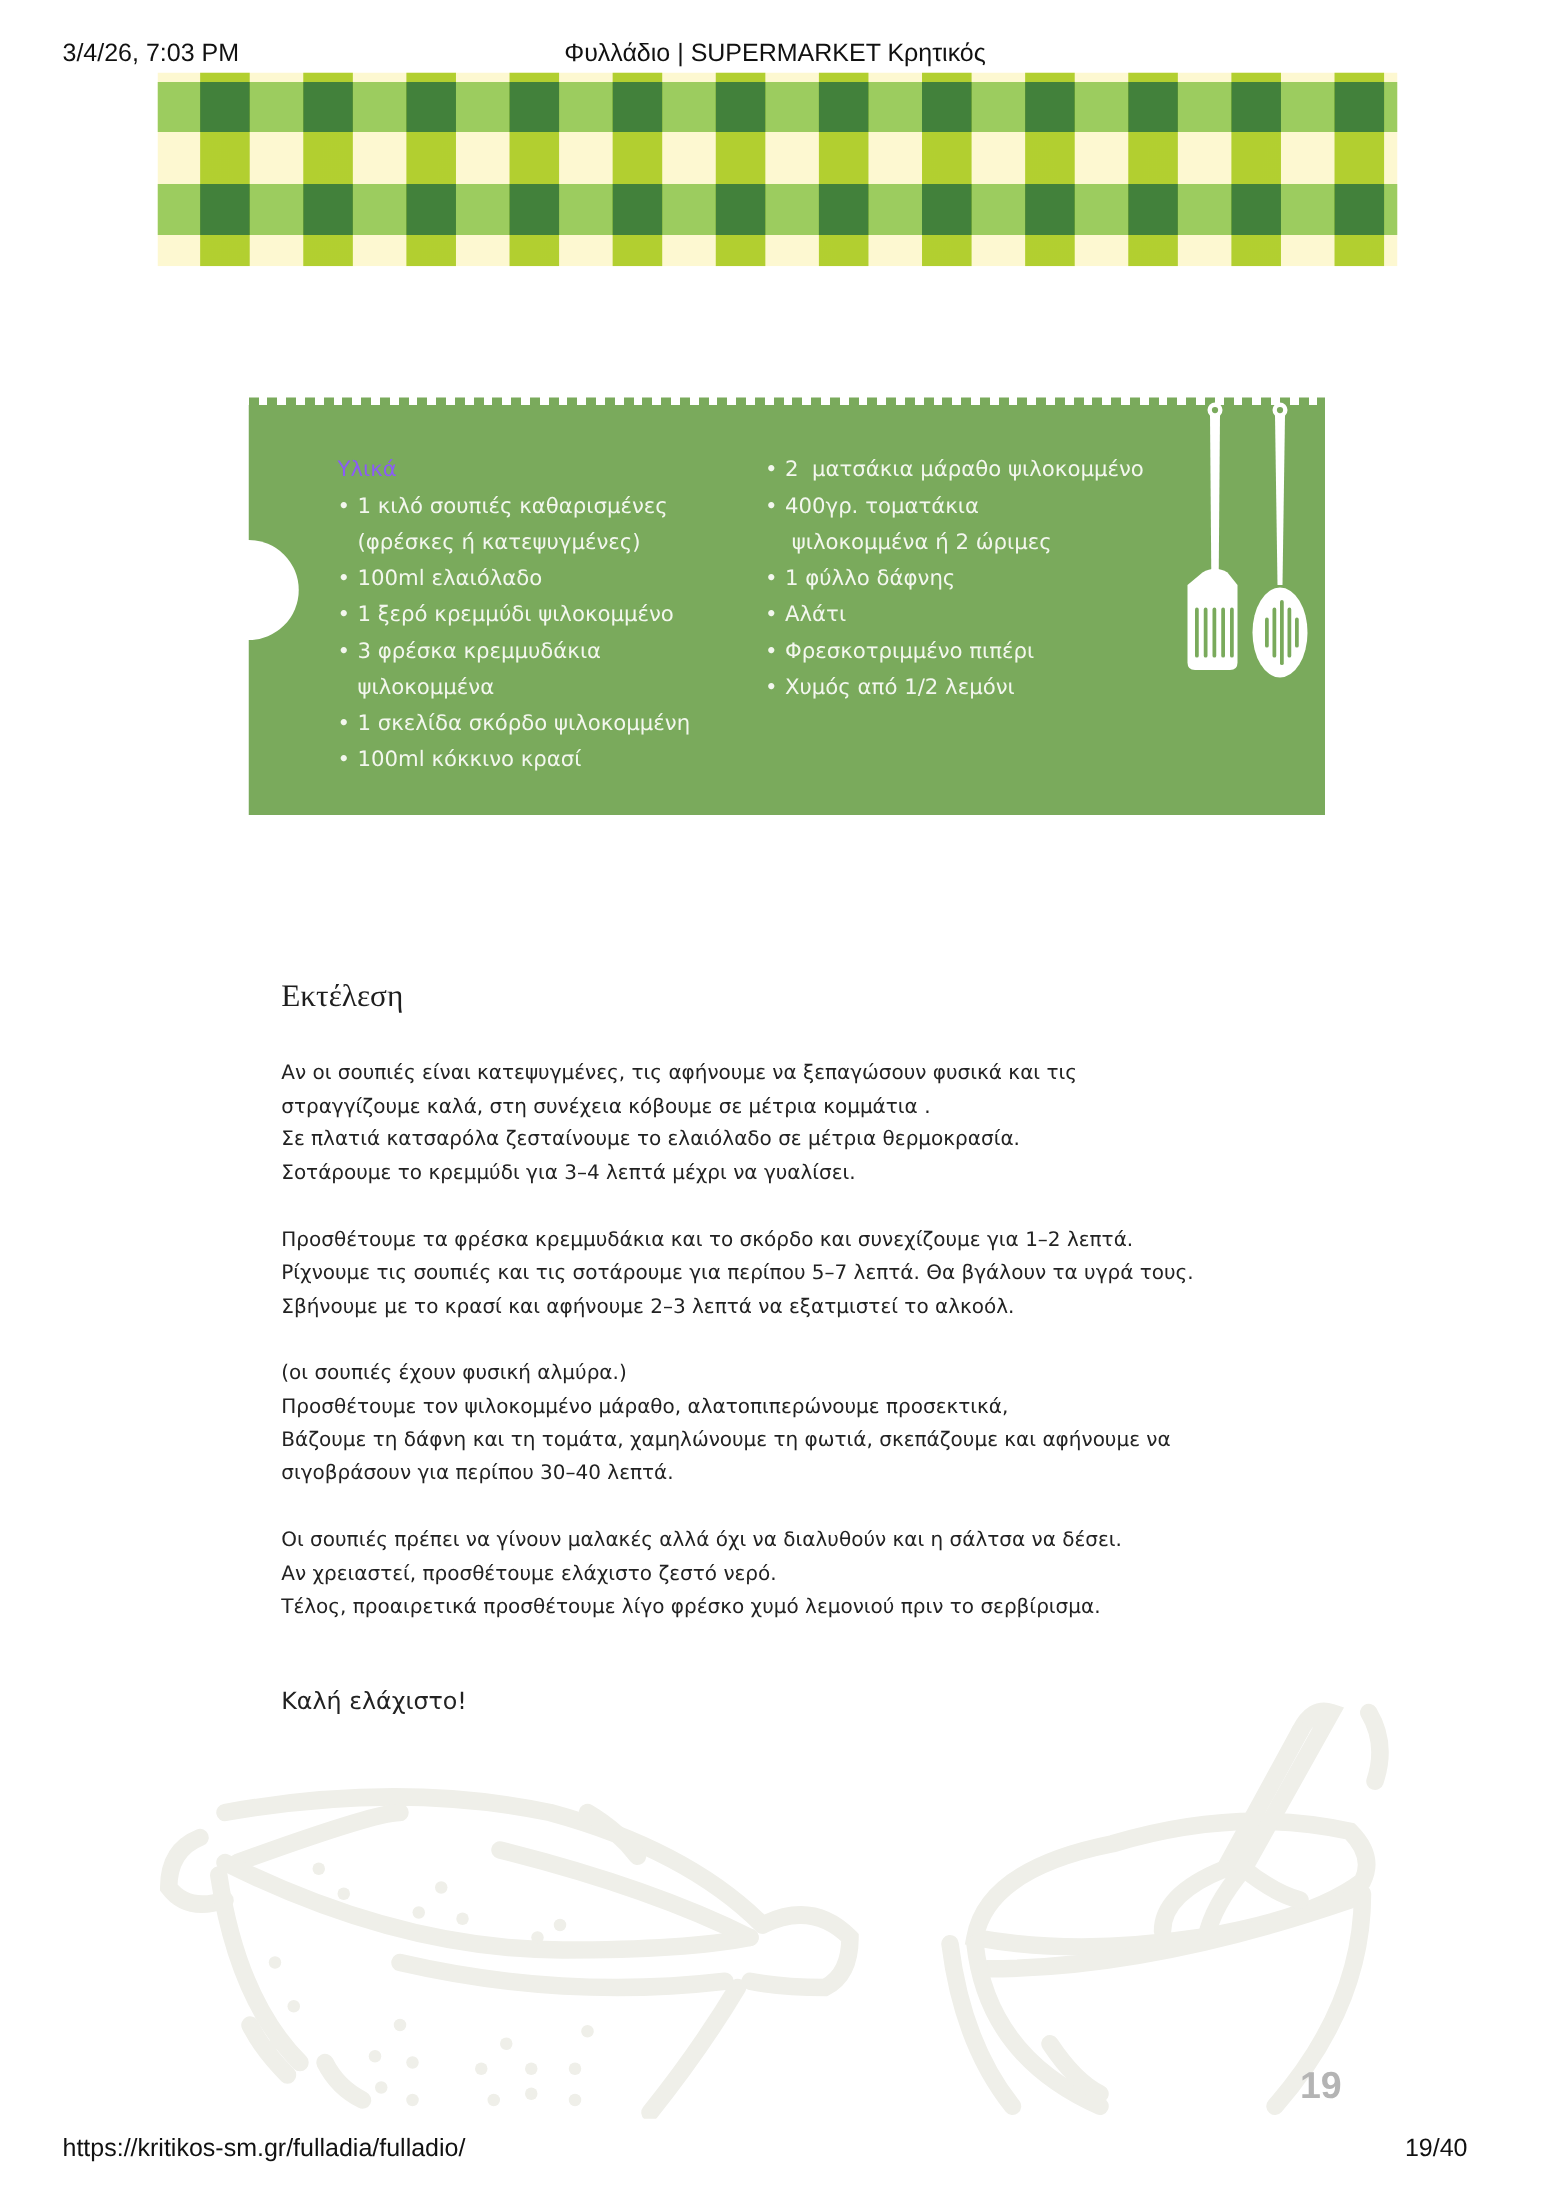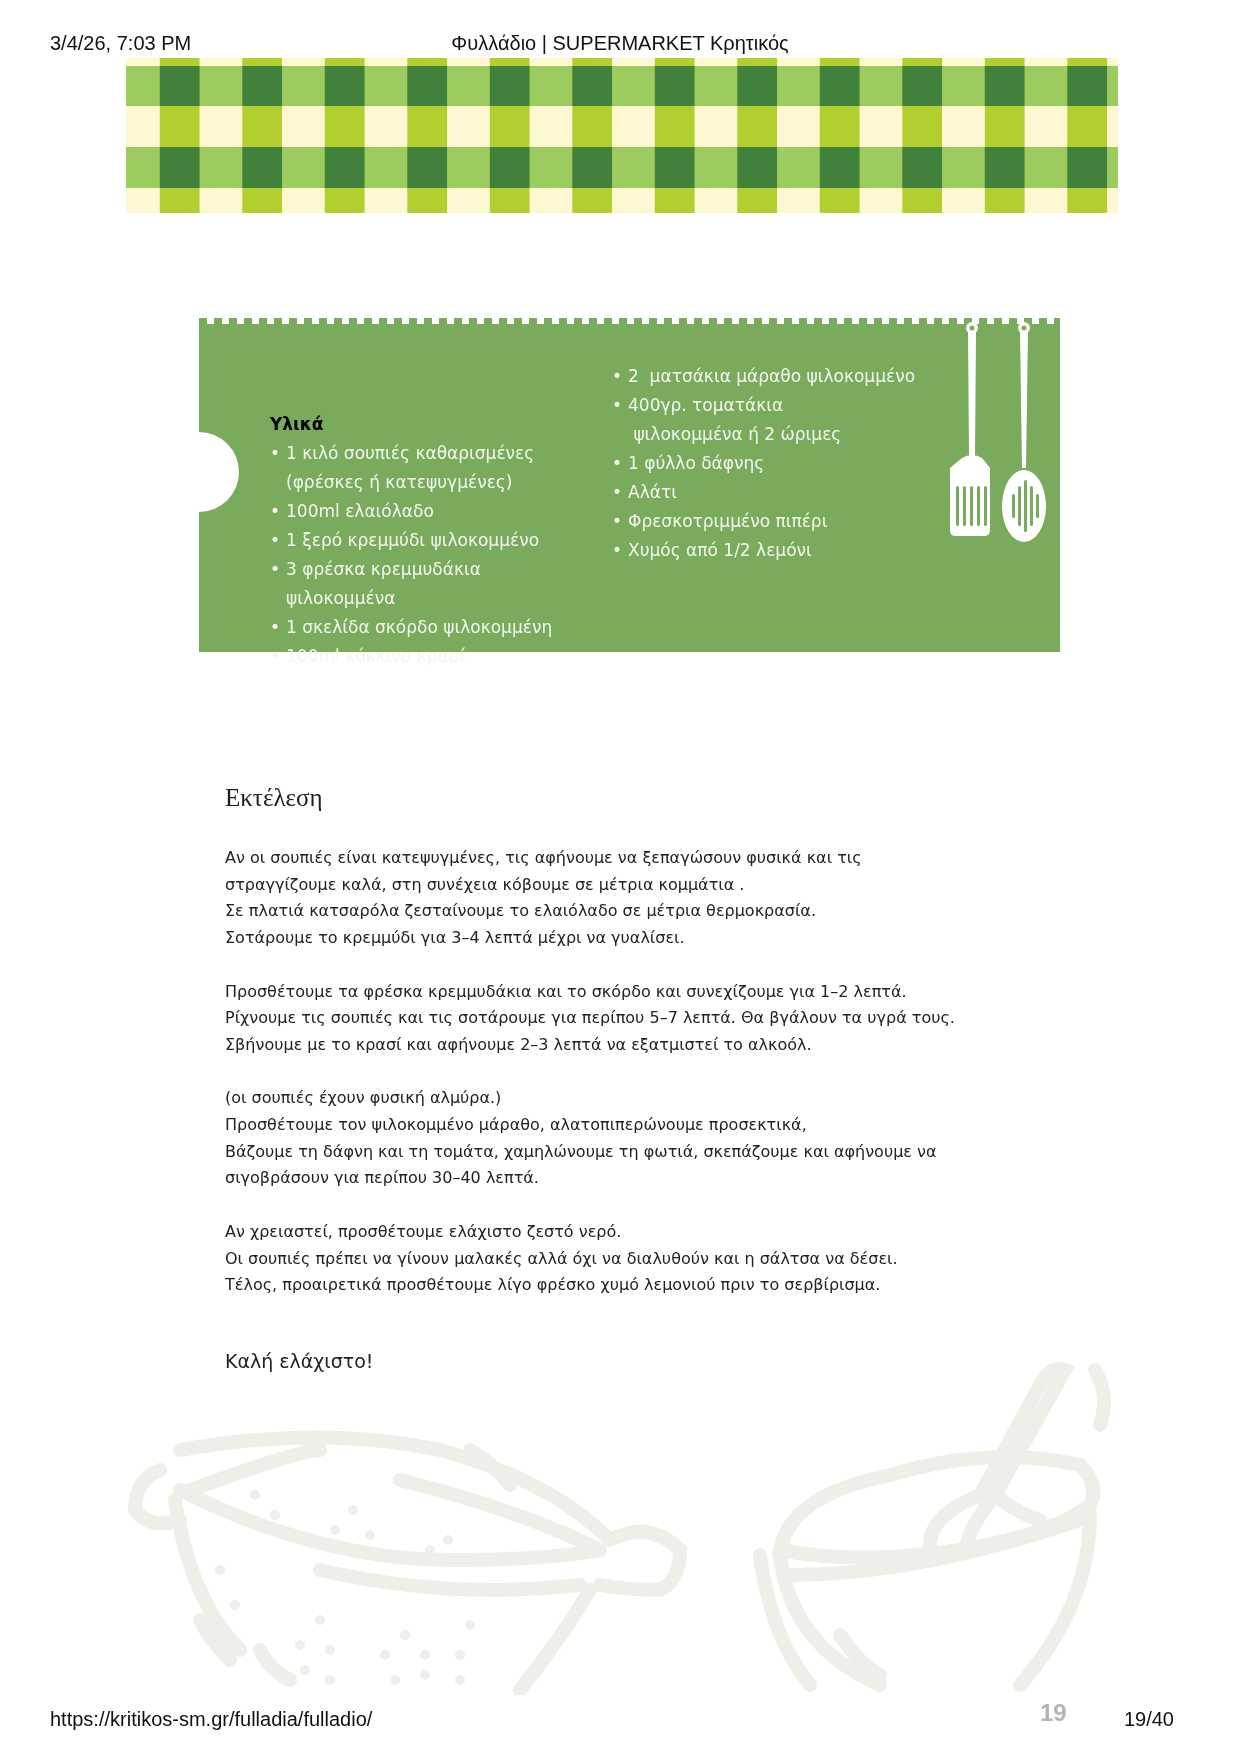--- a/index.html
+++ b/index.html
@@ -50,41 +50,41 @@
   }
 
   
   .card { position: absolute; left: 199px; top: 324px; width: 861px; height: 328px; background: #7aaa5c; }
   .card-teeth { position: absolute; left: 199px; top: 318px; width: 861px; height: 7px;
      background: repeating-linear-gradient(to right, #7aaa5c 0px, #7aaa5c 8px, transparent 8px, transparent 15px); }
   .card-notch { position: absolute; left: 159px; top: 432px; width: 80px; height: 80px; border-radius: 50%; background: #fff; }
   .ing-col { position: absolute; color: #f3f7ee; font-family: "DejaVu Sans", sans-serif; font-size: 17px; line-height: 29px; }
   .ing-col.left { left: 270px; top: 362px; width: 310px; }
   .ing-col.right { left: 612px; top: 362px; width: 330px; }
-  .ing-title { font-weight: bold; color: #000000; margin-top: 48px; }
+  .ing-title { font-weight: normal; color: #8b5cf6; }
   .ing-item { position: relative; padding-left: 16px; }
   .ing-item .bullet { position: absolute; left: 0; top: 0; }
   .ing-item .cont { display: block; }
   .utensils { position: absolute; left: 944px; top: 318px; width: 110px; height: 230px; }
 
   
   .section-title { position: absolute; left: 225px; top: 784px; font-family: Liberation Serif, serif;
      font-size: 25px; color: #1e1e1e; }
   .paragraphs { position: absolute; left: 225px; top: 845px; width: 820px; font-family: "DejaVu Sans", sans-serif;
      font-size: 16px; line-height: 26.7px; color: #222; }
   .paragraphs .para { margin: 0 0 26.7px 0; }
   .paragraphs .line { display: block; white-space: nowrap; }
   .closing { position: absolute; left: 225px; top: 1350px; font-family: "DejaVu Sans", sans-serif; font-size: 19px; color: #222; }
 
   
   .illus { position: absolute; }
   .colander { left: 120px; top: 1410px; width: 590px; height: 285px; }
   .bowl { left: 750px; top: 1345px; width: 370px; height: 350px; }
-  .page-num { position: absolute; left: 1040px; top: 1652px; font-size: 24px; font-weight: bold; color: #b4b4b4;
-     font-family: "Liberation Sans", sans-serif; margin-top: 47px; }
+  .page-num { position: absolute; left: 1040px; top: 1652px; font-size: 30px; font-weight: bold; color: #b4b4b4;
+     font-family: "Liberation Sans", sans-serif; }
 </style>
 </head>
 <body>
 
 <div class="print-header hdr-date">3/4/26, 7:03 PM</div>
 <div class="print-header hdr-title">Φυλλάδιο | SUPERMARKET Κρητικός</div>
 
 <div class="gingham">
   <div class="layer base"></div>
   <div class="layer hrows"></div>
@@ -197,22 +197,22 @@
     <span class="line">Ρίχνουμε τις σουπιές και τις σοτάρουμε για περίπου 5–7 λεπτά. Θα βγάλουν τα υγρά τους.</span>
     <span class="line">Σβήνουμε με το κρασί και αφήνουμε 2–3 λεπτά να εξατμιστεί το αλκοόλ.</span>
   </p>
   <p class="para">
     <span class="line">(οι σουπιές έχουν φυσική αλμύρα.)</span>
     <span class="line">Προσθέτουμε τον ψιλοκομμένο μάραθο, αλατοπιπερώνουμε προσεκτικά,</span>
     <span class="line">Βάζουμε τη δάφνη και τη τομάτα, χαμηλώνουμε τη φωτιά, σκεπάζουμε και αφήνουμε να</span>
     <span class="line">σιγοβράσουν για περίπου 30–40 λεπτά.</span>
   </p>
   <p class="para">
+    <span class="line">Οι σουπιές πρέπει να γίνουν μαλακές αλλά όχι να διαλυθούν και η σάλτσα  να δέσει.</span>
     <span class="line">Αν χρειαστεί, προσθέτουμε ελάχιστο ζεστό νερό.</span>
-    <span class="line">Οι σουπιές πρέπει να γίνουν μαλακές αλλά όχι να διαλυθούν και η σάλτσα  να δέσει.</span>
     <span class="line">Τέλος, προαιρετικά προσθέτουμε λίγο φρέσκο χυμό λεμονιού πριν το σερβίρισμα.</span>
   </p>
 </div>
 
 <div class="closing">Καλή ελάχιστο!</div>
 
 <svg class="illus colander" viewBox="0 0 590 285" xmlns="http://www.w3.org/2000/svg">
   <g fill="none" stroke="#efefe9" stroke-width="14" stroke-linecap="round">
     <path d="M60 40 Q200 15 320 40 Q430 70 490 130"></path>
     <path d="M70 80 Q180 40 200 40"></path>

